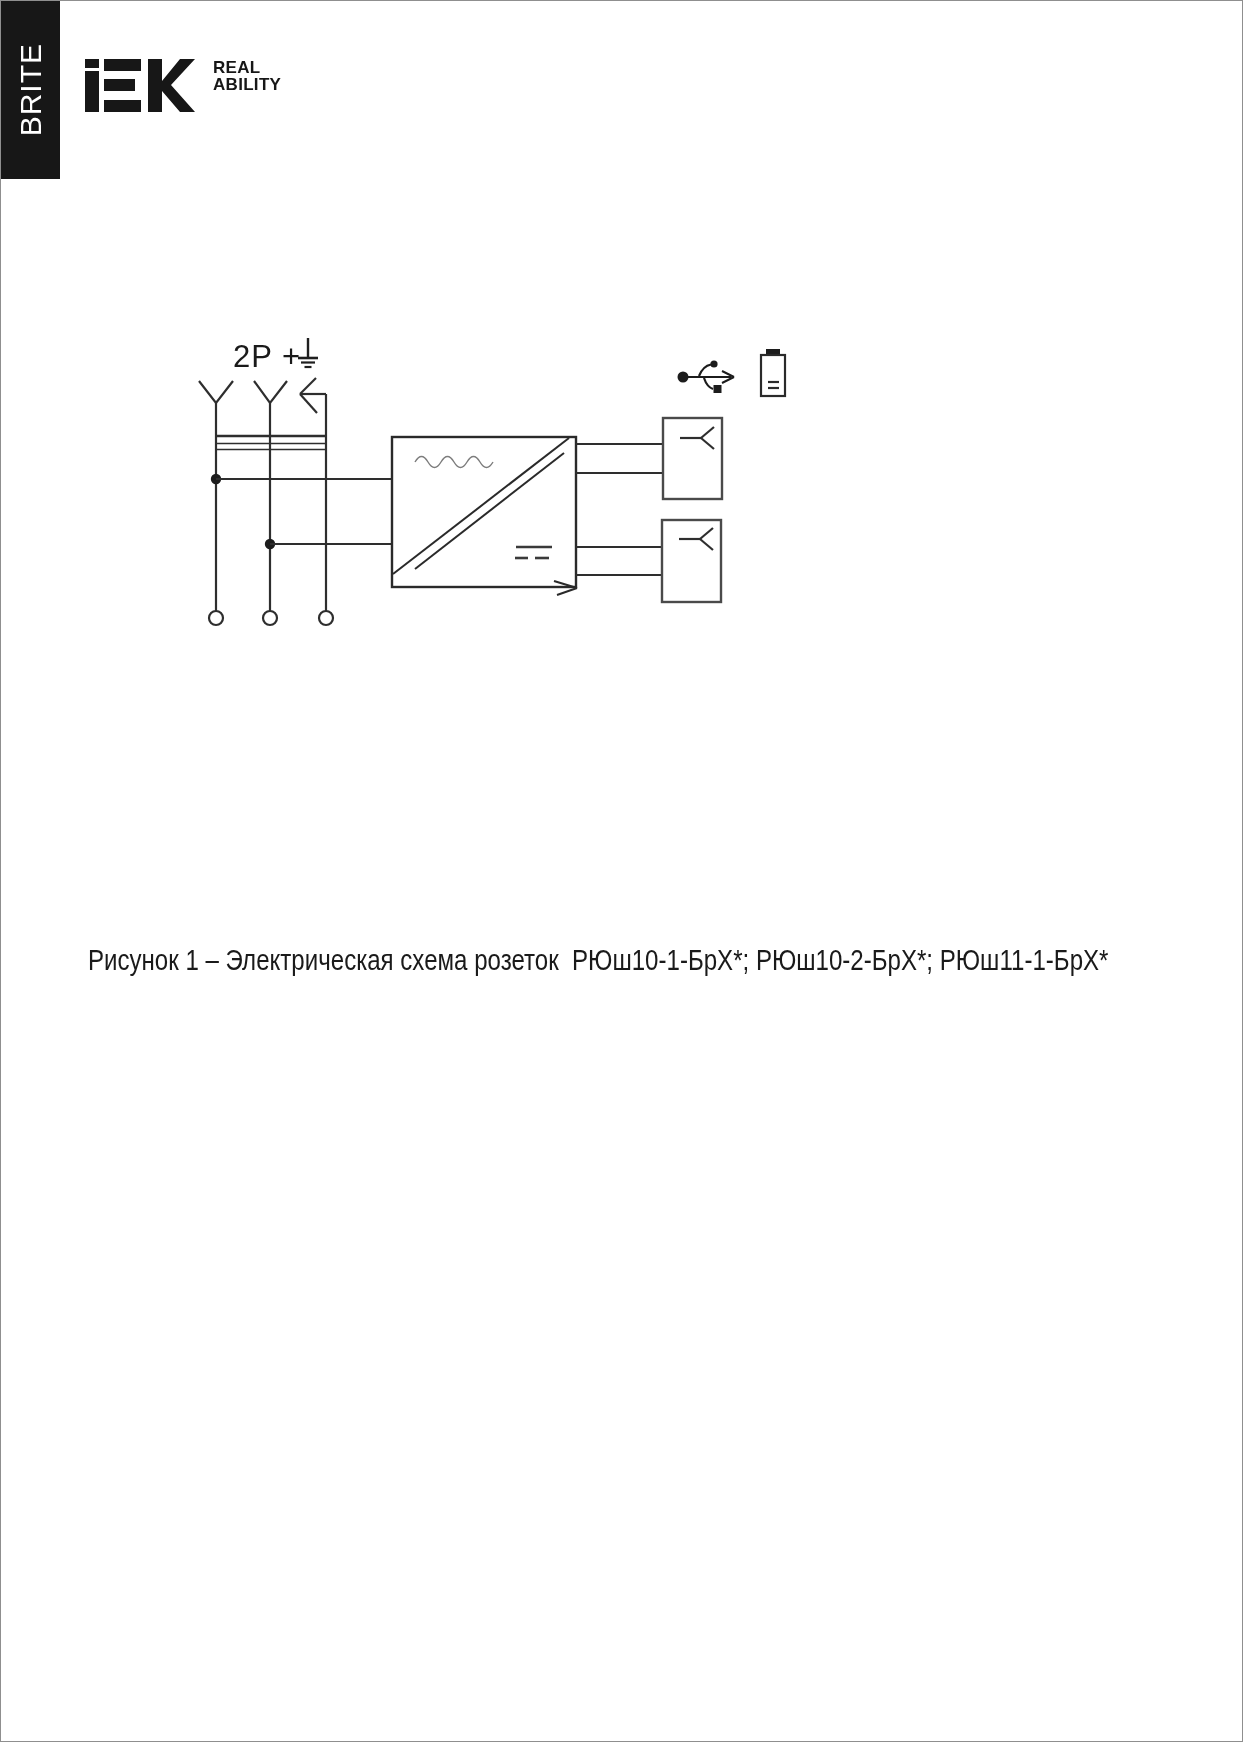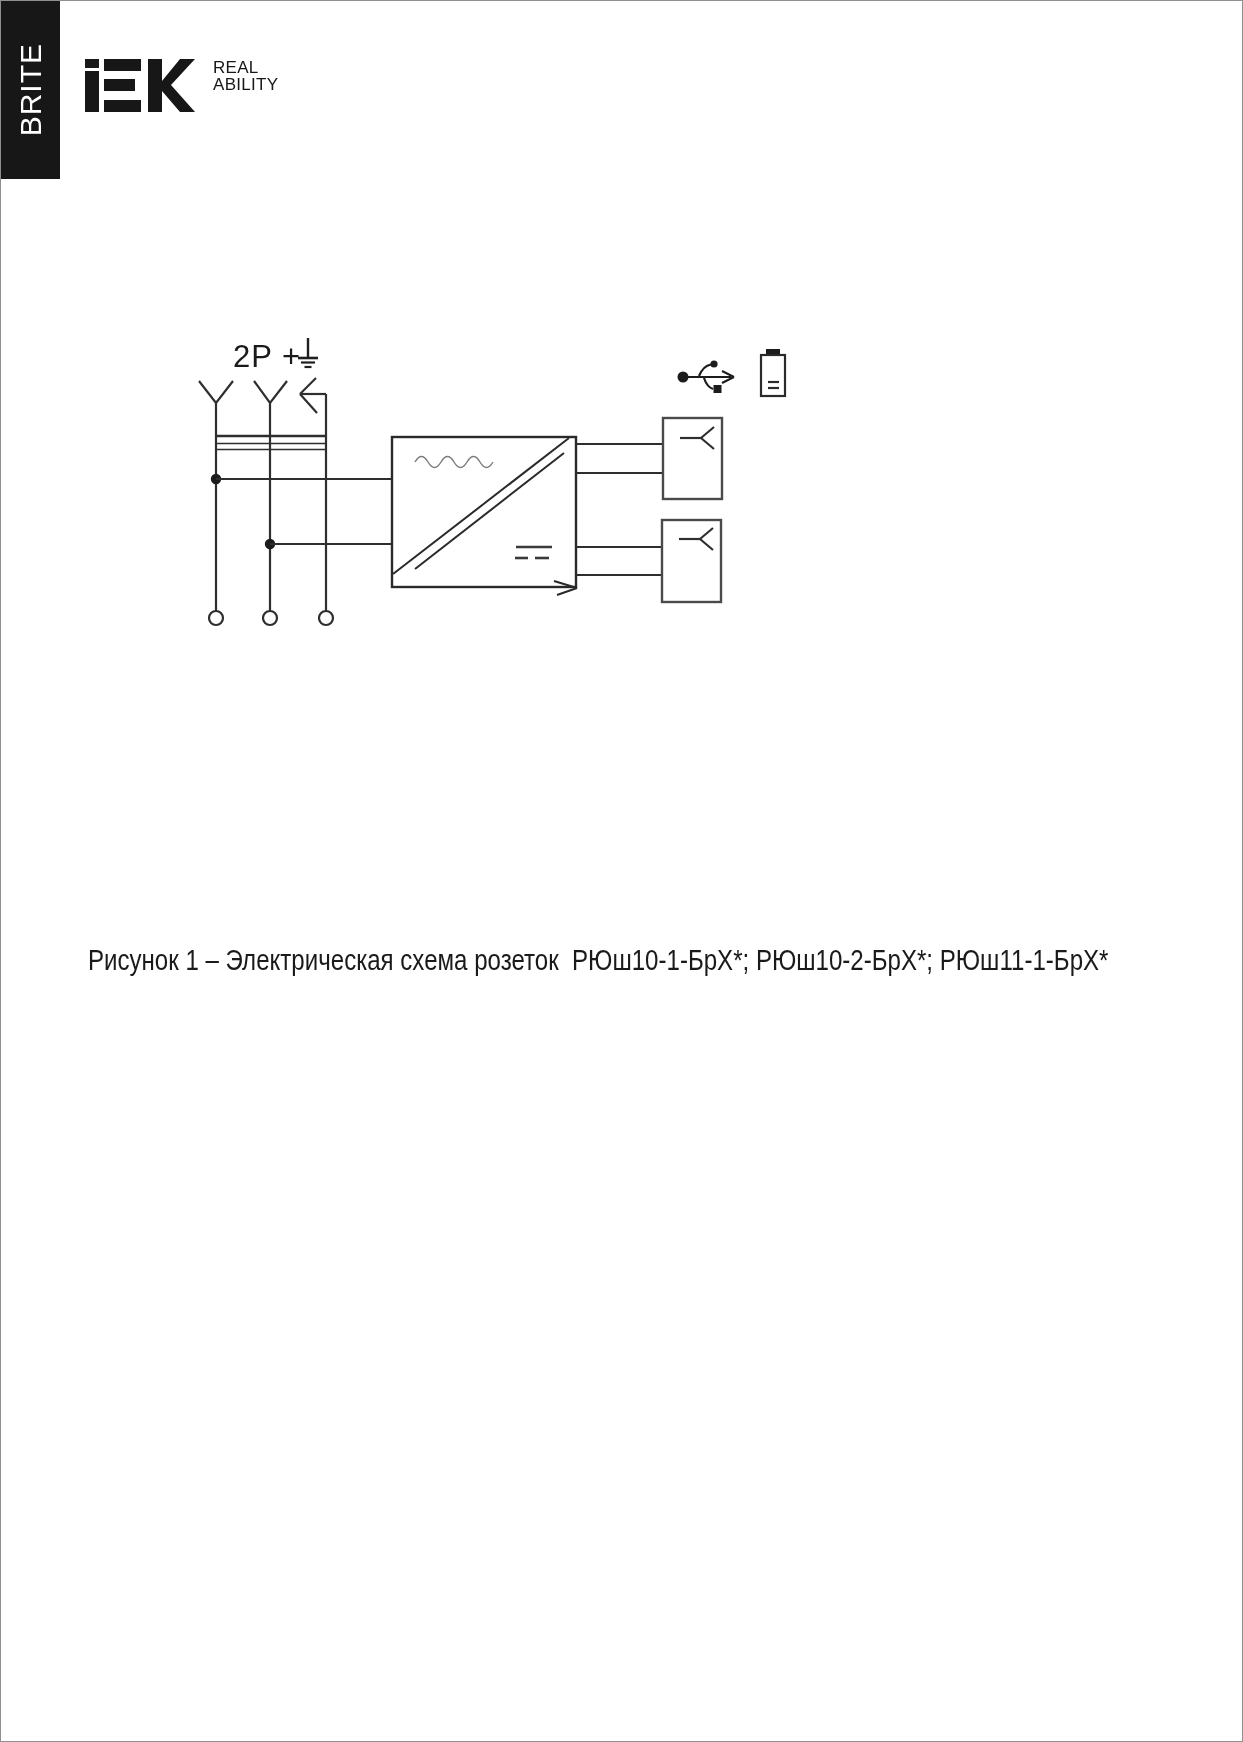--- a/index.html
+++ b/index.html
@@ -24,21 +24,21 @@
     color:#ffffff;
     font-size:30px;
     letter-spacing:1px;
     font-weight:400;
   }
   
   .logo-wrap{position:absolute;left:83px;top:56px;display:flex;align-items:flex-start;}
   .logo-svg{display:block;}
   .tagline{
     margin-left:17px;margin-top:2px;
-    font-weight:normal;font-size:17px;line-height:17px;
+    font-weight:bold;font-size:17px;line-height:17px;
     letter-spacing:0.3px;color:#171717;
   }
   
   .schematic{position:absolute;left:180px;top:320px;width:620px;height:320px;}
   .schematic text{font-family:"Liberation Sans", sans-serif;}
   
   .caption{
     position:absolute;left:87px;top:942px;
     font-size:29px;line-height:34px;
     white-space:pre;

